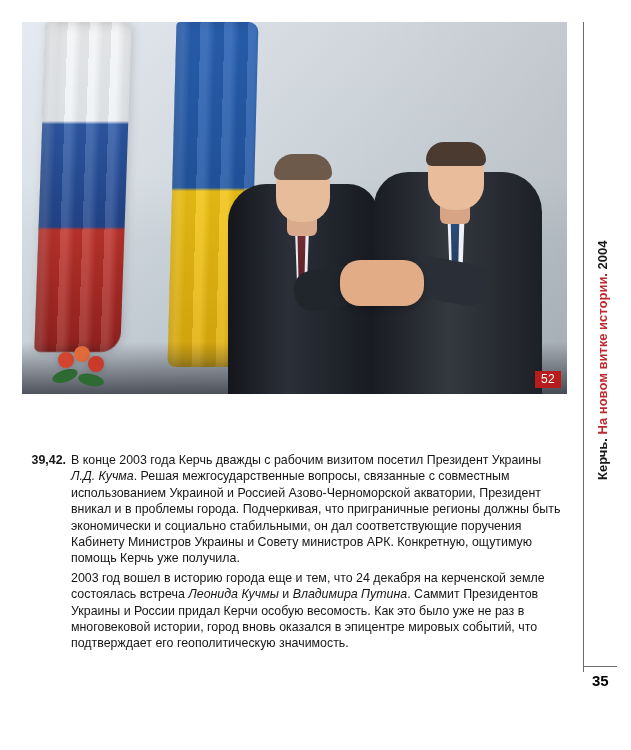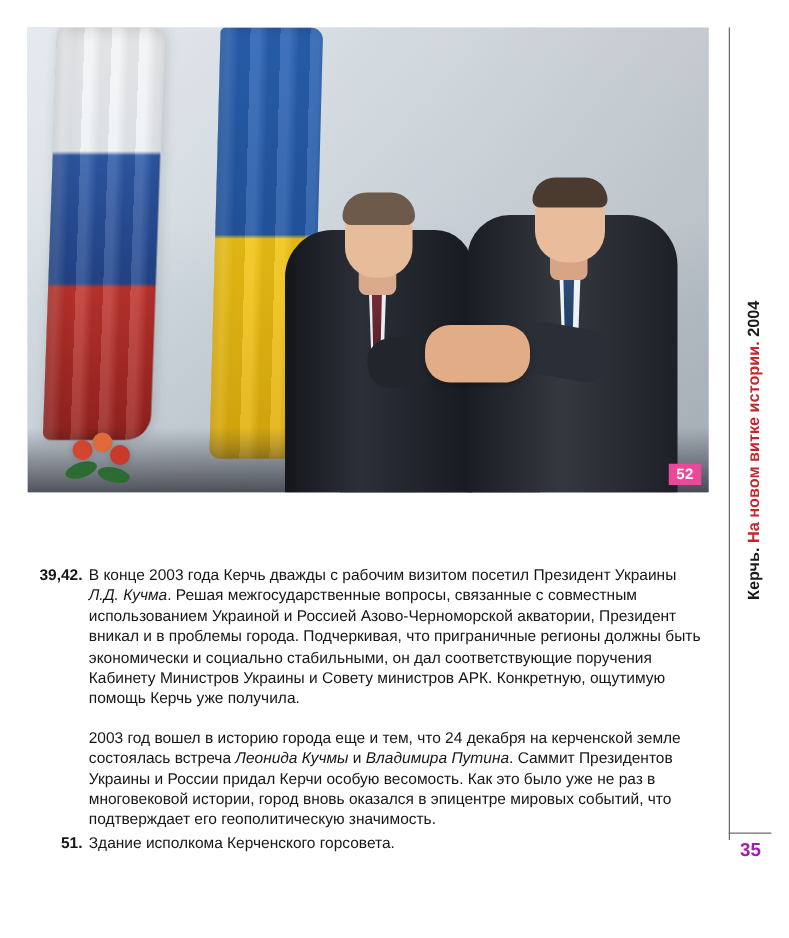--- a/index.html
+++ b/index.html
@@ -267,24 +267,24 @@
     width: 80px; height: 42px;
     background: #2a2e36;
     border-radius: 18px;
     transform: rotate(10deg);
   }
 
   .photo-number {
     position: absolute;
     right: 6px;
     bottom: 6px;
-    background: #ec4899;
+    background: #b91c1c;
     color: #ffffff;
     font-size: 12px;
-    font-weight: bold;
+    font-weight: normal;
     padding: 2px 6px 3px 6px;
     line-height: 1;
     letter-spacing: 0.3px;
   }
 
   
   .body-text {
     position: absolute;
     left: 22px;
     top: 452px;
@@ -305,21 +305,21 @@
     text-align: right;
   }
   .para-num.w1 { width: 44px; }
   .para-num.w2 { width: 44px; }
   .para-body {
     flex: 1 1 auto;
     text-align: left;
   }
   .bi { font-weight: normal; font-style: italic; }
   .indent-block {
-    margin-top: 15px;
+    margin-top: 3px;
   }
 
   
   .side-rule {
     position: absolute;
     left: 583px;
     top: 22px;
     width: 1px;
     height: 650px;
     background: #6d6d6d;
@@ -346,21 +346,21 @@
     white-space: nowrap;
     color: #1a1a1a;
   }
   .side-tab-text .accent { color: #c1272d; }
   .page-number {
     position: absolute;
     left: 592px;
     top: 672px;
     font-size: 15px;
     font-weight: bold;
-    color: #a21caf;
+    color: #000000;
   }
   .page-rule-bottom {
     position: absolute;
     left: 583px;
     top: 666px;
     width: 34px;
     height: 1px;
     background: #6d6d6d;
   }
 </style>
@@ -421,24 +421,20 @@
     <div class="para">
       <div class="para-num w1">39,42.</div>
       <div class="para-body"><span>В конце 2003 года Керчь дважды с рабочим визитом посетил Президент Украины </span><span class="bi">Л.Д. Кучма</span><span>. Решая межгосударственные вопросы, связанные с совместным использованием Украиной и Россией Азово-Черноморской акватории, Президент вникал и в проблемы города. Подчеркивая, что приграничные регионы должны быть экономически и социально стабильными, он дал соответствующие поручения Кабинету Министров Украины и Совету министров АРК. Конкретную, ощутимую помощь Керчь уже получила.</span></div>
     </div>
 
     <div class="para indent-block">
       <div class="para-num w2"></div>
       <div class="para-body"><span>2003 год вошел в историю города еще и тем, что 24 декабря на керченской земле состоялась встреча </span><span class="bi">Леонида Кучмы</span><span> и </span><span class="bi">Владимира Путина</span><span>. Саммит Президентов Украины и России придал Керчи особую весомость. Как это было уже не раз в многовековой истории, город вновь оказался в эпицентре мировых событий, что подтверждает его геополитическую значимость.</span></div>
     </div>
 
-    <div class="para">
-      <div class="para-num w2">51.</div>
-      <div class="para-body">Здание исполкома Керченского горсовета.</div>
-    </div>
 
   </div>
 
   <div class="side-rule"></div>
 
   <div class="side-tab">
     <div class="side-tab-text"><span>Керчь. </span><span class="accent">На новом витке истории.</span><span> 2004</span></div>
   </div>
 
   <div class="page-rule-bottom"></div>

